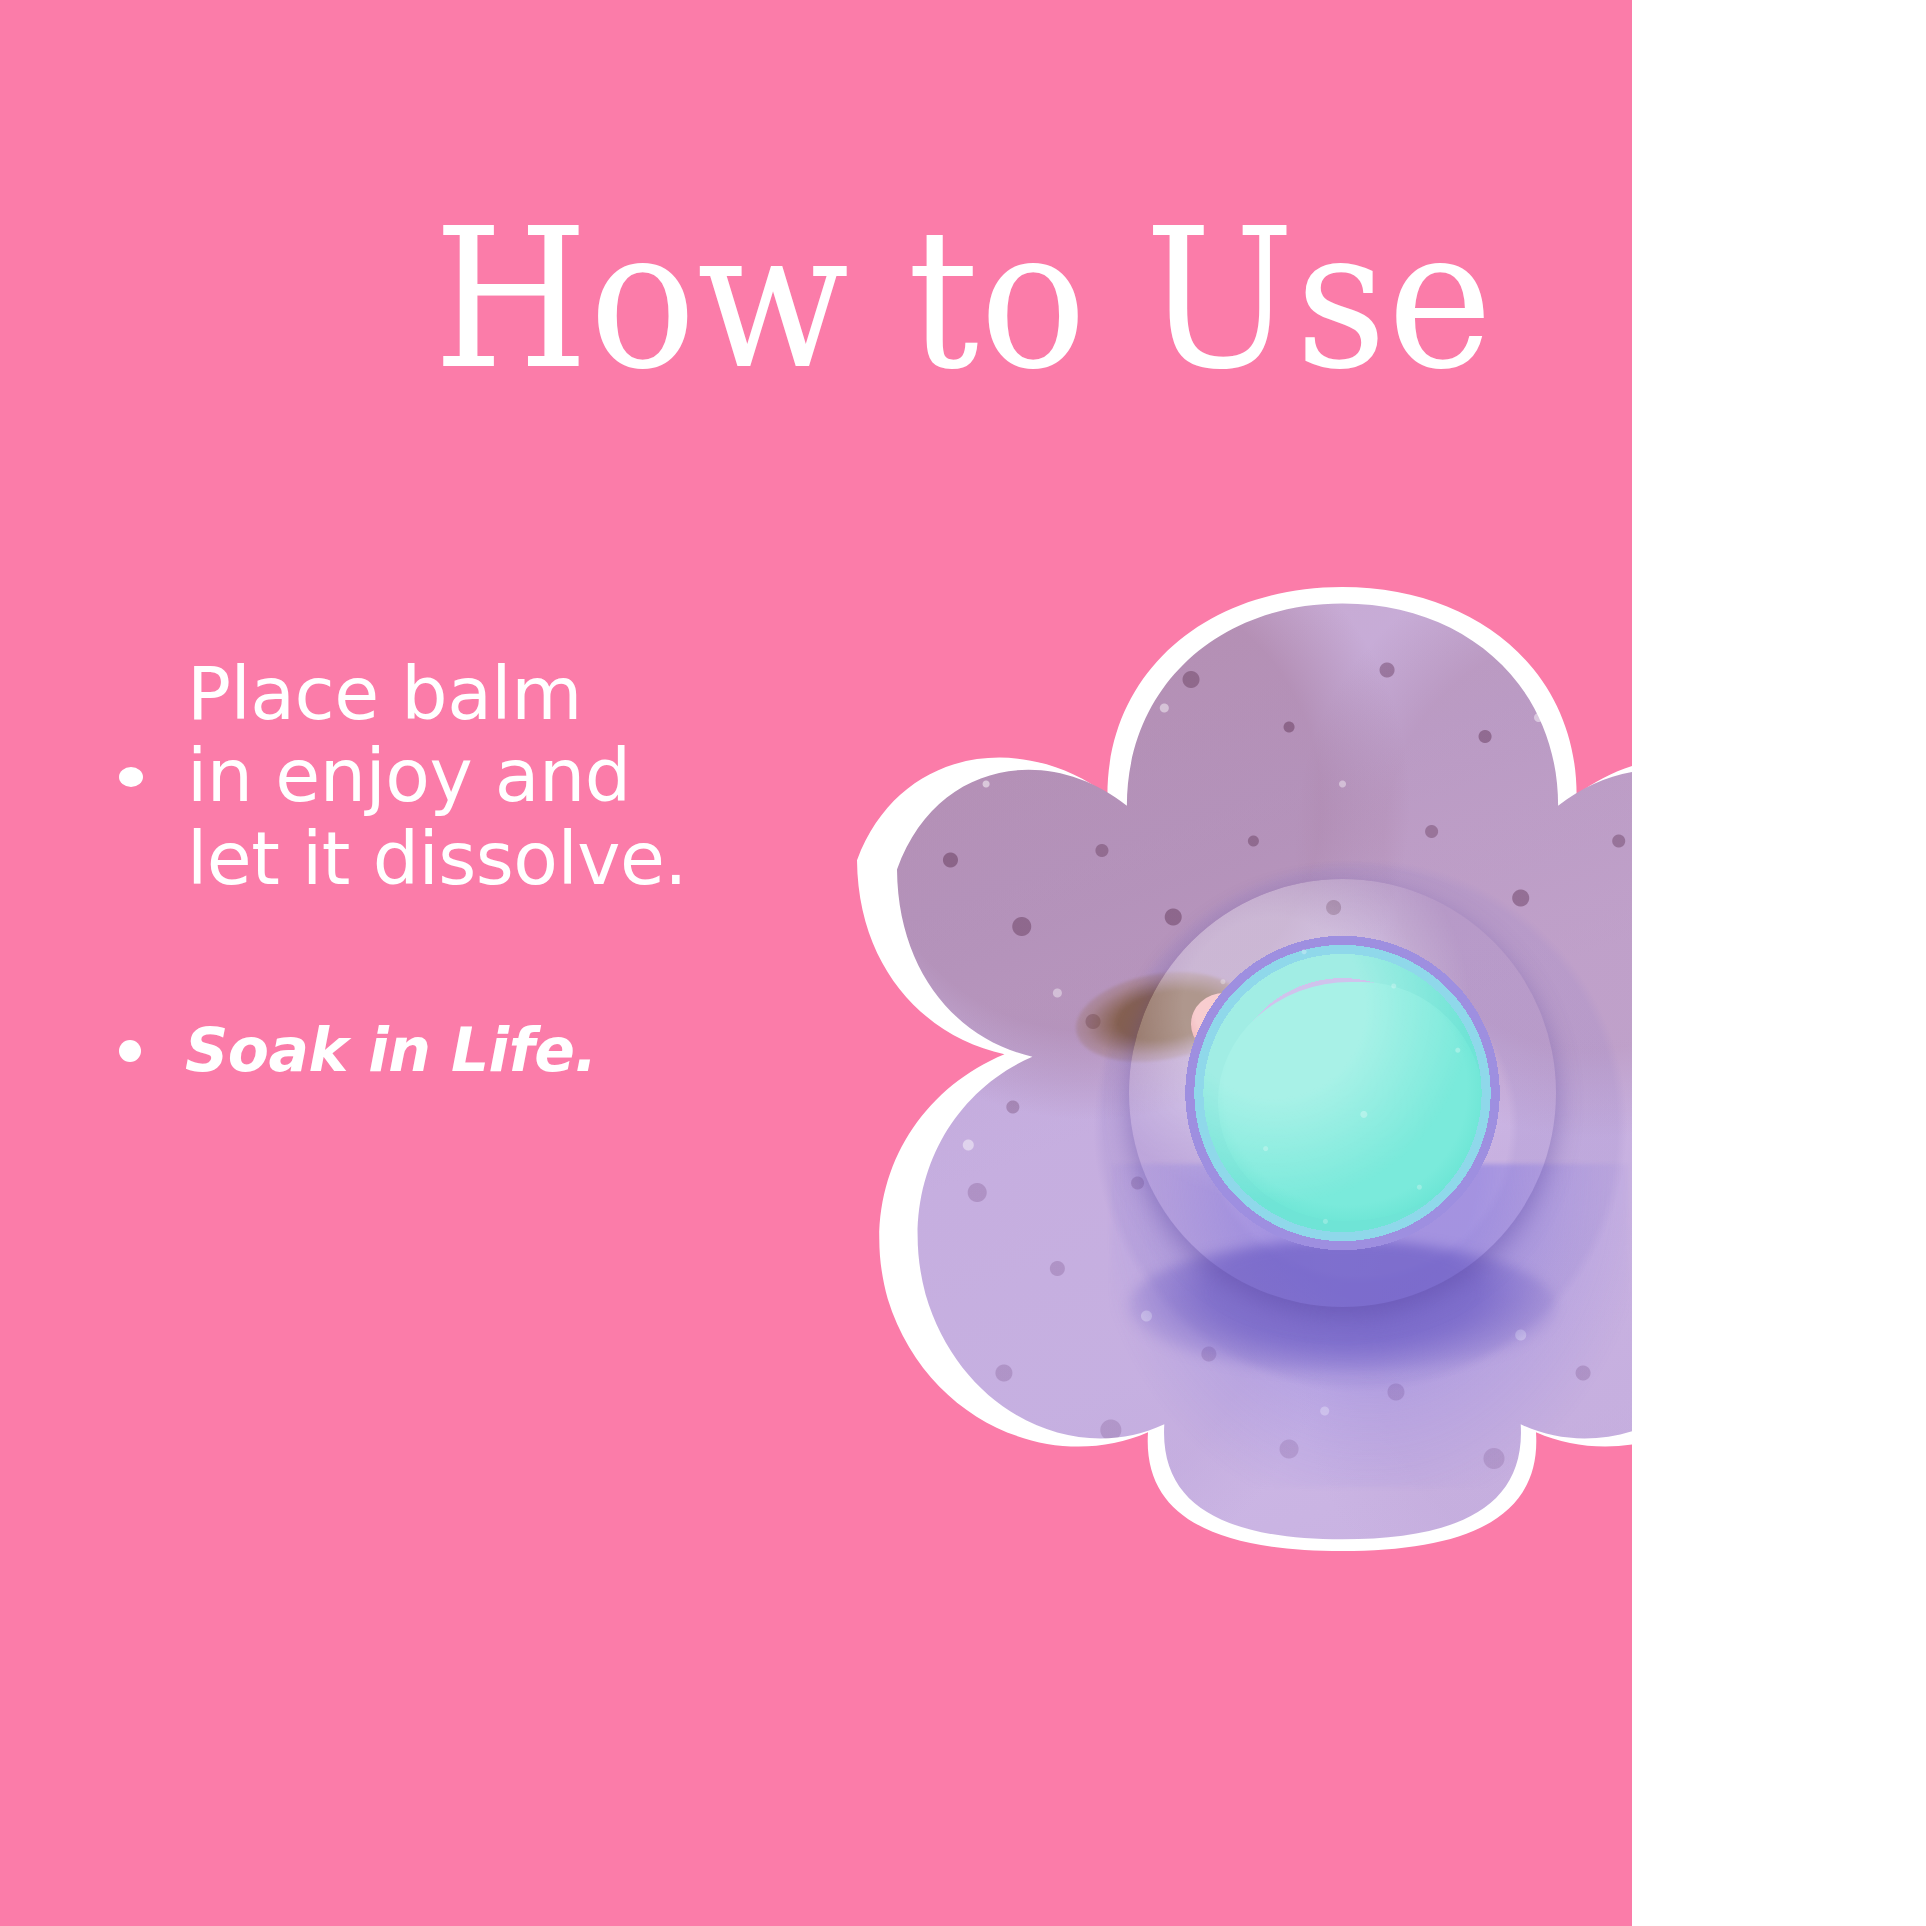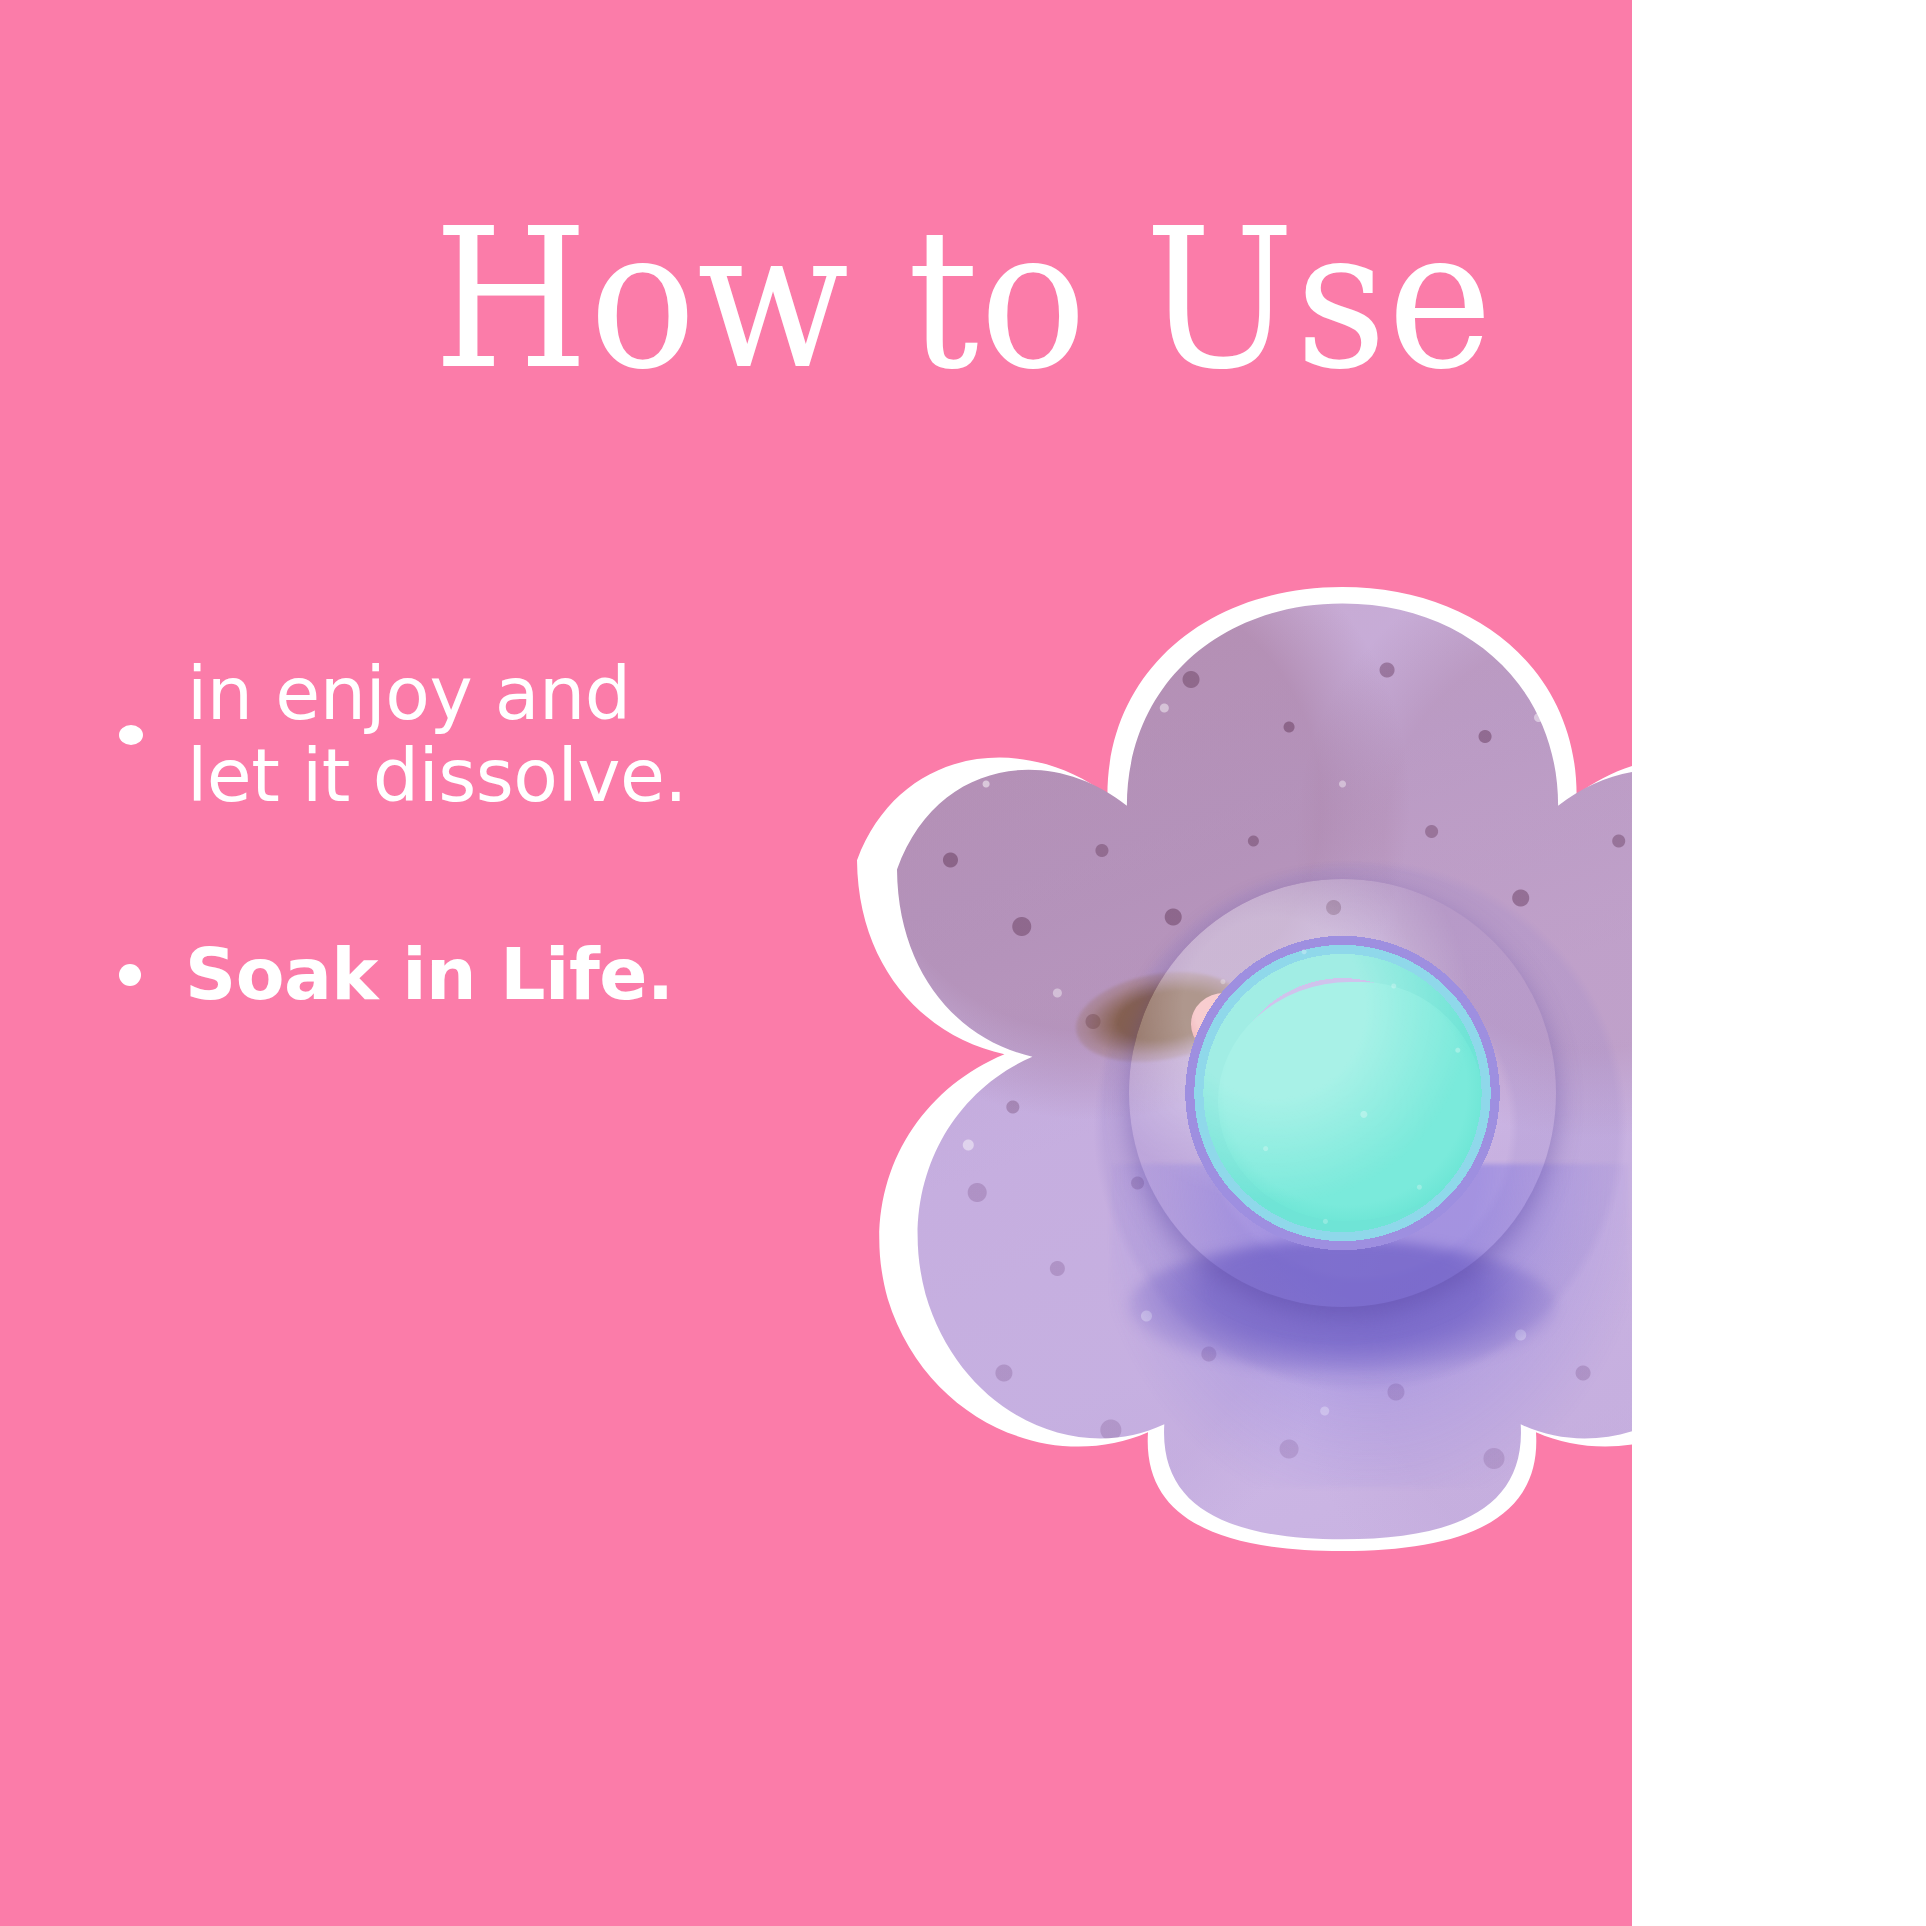--- a/index.html
+++ b/index.html
@@ -69,21 +69,22 @@
     font-family: "DejaVu Sans", "Liberation Sans", sans-serif;
     font-weight: 400;
     font-size: 73px;
     line-height: 1.13;
     letter-spacing: -0.5px;
   }
   .bullet-text .ln { display: block; white-space: nowrap; }
 
   .bullet-text.emph {
     font-weight: 700;
-    font-size: 71px;
+    font-style: italic;
+    font-size: 60px;
   }
 
   
   .flower-wrap {
     position: absolute;
     left: 897px;
     top: 594px;
     width: 891px;
     height: 950px;
   }
@@ -289,20 +290,21 @@
     </defs>
   </svg>
 
   <div class="title">How to Use</div>
 
   <div class="list">
 
     <div class="bullet-row">
       <span class="dot"></span>
       <div class="bullet-text">
+        <span class="ln">Place balm</span>
         <span class="ln">in enjoy and</span>
         <span class="ln">let it dissolve.</span>
       </div>
     </div>
 
 
     <div class="bullet-row">
       <span class="dot round"></span>
       <div class="bullet-text emph">
         <span class="ln">Soak in Life.</span>

